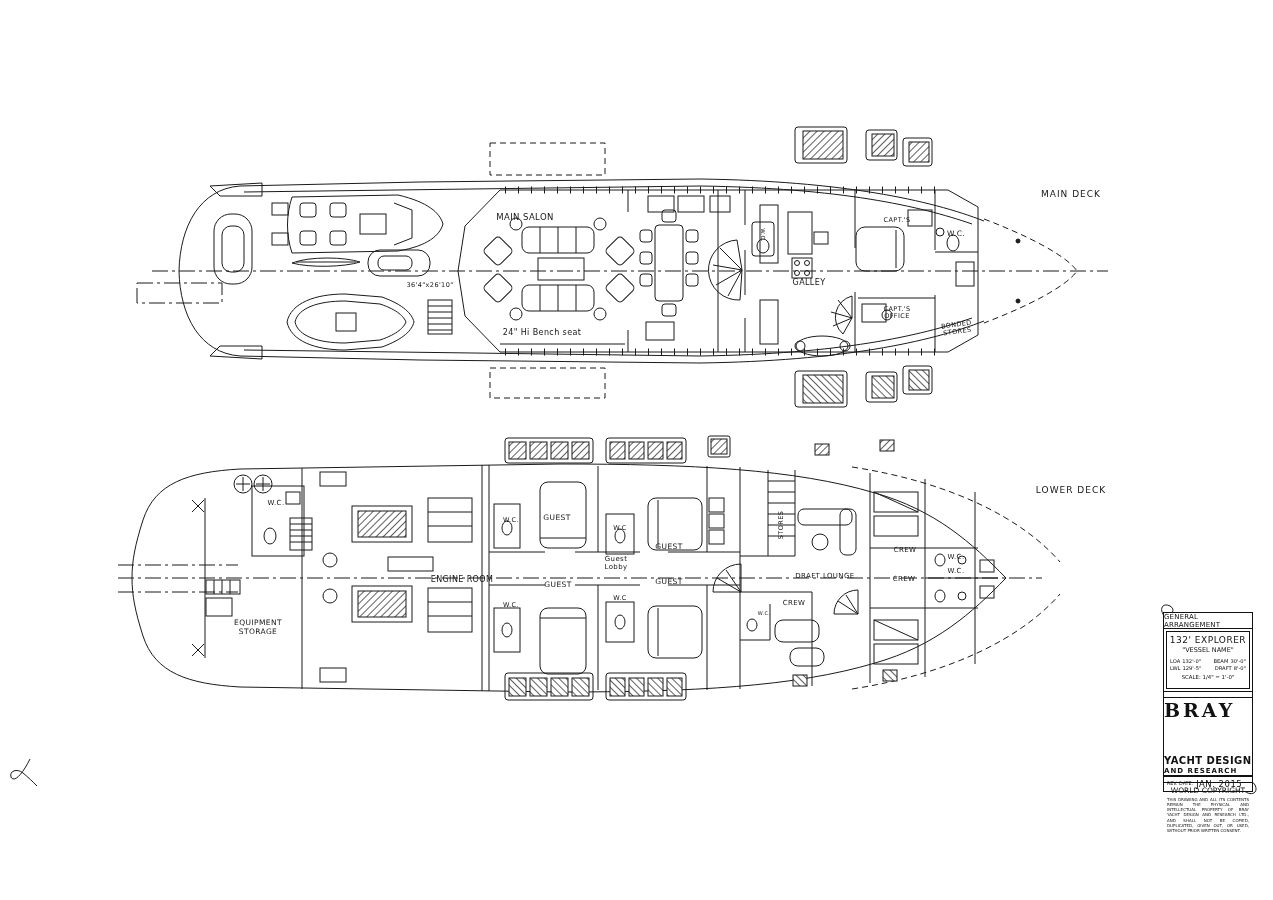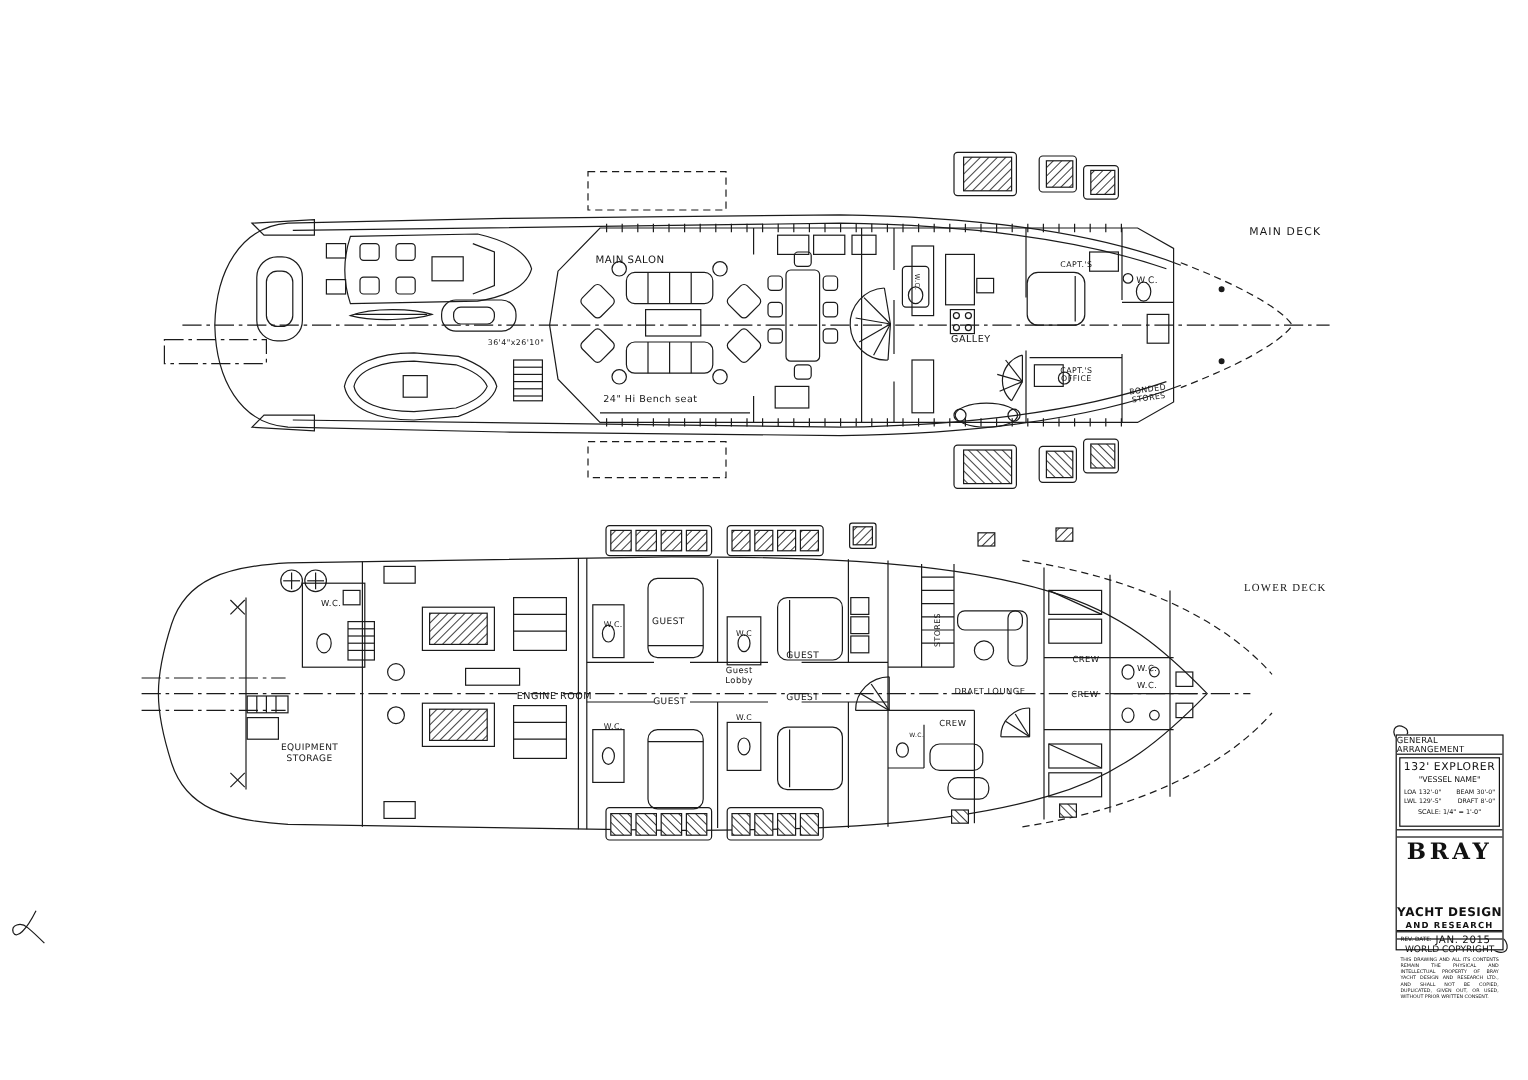--- a/index.html
+++ b/index.html
@@ -27,21 +27,21 @@
   .tb-header { height:15px; border-bottom:1.2px solid #111; display:flex;
     align-items:center; justify-content:center; font-size:7px; letter-spacing:.2px; }
   .tb-namebox { margin:2px; border:1.1px solid #111; height:56px; }
   .tb-model { text-align:center; font-size:9px; margin-top:3px; letter-spacing:.5px; }
   .tb-vessel { text-align:center; font-size:6.5px; margin-top:1px; }
   .tb-specs { font-size:5.2px; margin:4px 3px 0 3px; }
   .tb-specrow { display:flex; justify-content:space-between; margin-bottom:1px; }
   .tb-spec b { font-weight:normal; margin-right:2px; }
   .tb-scale { text-align:center; font-size:5.4px; margin-top:3px; }
   .tb-rule { height:5px; border-top:1.6px solid #111; border-bottom:1.6px solid #111; margin:1px 0; }
-  .tb-bray { text-align:center; padding-top:2px; }
+  .tb-bray { text-align:left; padding-top:2px; }
   .tb-bray .b1 { font-family:"DejaVu Serif",serif; font-weight:bold; font-size:19px;
     letter-spacing:3px; line-height:1; }
   .tb-bray .b2 { font-size:10px; font-weight:bold; letter-spacing:.4px; line-height:1.05;margin-top:36px; }
   .tb-bray .b3 { font-size:7px; font-weight:bold; letter-spacing:1px; line-height:1.2; }
   .tb-copy { padding:2px 3px 0 3px; }
   .tb-copy .c1 { text-align:center; font-size:7.5px; margin-bottom:2px; }
   .tb-copy .c2 { font-size:4px; line-height:1.3; text-align:justify; }
   .tb-rev { position:absolute; left:0; right:0; bottom:0; height:15px;
     border-top:1.2px solid #111; display:flex; align-items:center; padding:0 3px; }
   .tb-rev .rl { font-size:4.8px; margin-right:3px; }
@@ -386,21 +386,21 @@
       <span class="lbl" style="left: 430px; top: 286px; font-size: 6.5px; transform: translate(-50%, -50%);">36'4"x26'10"</span>
       <span class="lbl" style="left: 542px; top: 333px; font-size: 8px; transform: translate(-50%, -50%);">24" Hi Bench seat</span>
       <span class="lbl" style="left: 809px; top: 283px; font-size: 8px; transform: translate(-50%, -50%);">GALLEY</span>
       <span class="lbl" style="left: 897px; top: 221px; font-size: 6.5px; transform: translate(-50%, -50%);">CAPT.'S</span>
       <span class="lbl" style="left: 956px; top: 234px; font-size: 7.5px; transform: translate(-50%, -50%);">W.C.</span>
       <span class="lbl" style="left: 897px; top: 313px; font-size: 6.5px; transform: translate(-50%, -50%);">CAPT.'S
 OFFICE</span>
       <span class="lbl" style="left: 957px; top: 329px; font-size: 6.5px; transform: translate(-50%, -50%) rotate(-8deg);">BONDED
 STORES</span>
       <span class="lbl" style="left: 763px; top: 235px; font-size: 5.5px; transform: translate(-50%, -50%) rotate(90deg);">W.C.</span>
-      <span class="lbl" style="left: 1071px; top: 490px; font-size: 9px; letter-spacing: 1px; transform: translate(-50%, -50%); font-family: Liberation Serif, serif;">LOWER DECK</span>
+      <span class="lbl" style="left: 1071px; top: 490px; font-size: 9px; letter-spacing: 1px; transform: translate(-50%, -50%);">LOWER DECK</span>
       <span class="lbl" style="left: 276px; top: 503px; font-size: 7px; transform: translate(-50%, -50%);">W.C.</span>
       <span class="lbl" style="left: 258px; top: 628px; font-size: 7.5px; transform: translate(-50%, -50%);">EQUIPMENT
 STORAGE</span>
       <span class="lbl" style="left: 440px; top: 580px; font-size: 8px; transform: translate(-50%, -50%); padding-left: 44px;">ENGINE ROOM</span>
       <span class="lbl" style="left: 511px; top: 521px; font-size: 6.5px; transform: translate(-50%, -50%);">W.C.</span>
       <span class="lbl" style="left: 557px; top: 518px; font-size: 7.5px; transform: translate(-50%, -50%);">GUEST</span>
       <span class="lbl" style="left: 620px; top: 529px; font-size: 6.5px; transform: translate(-50%, -50%);">W.C</span>
       <span class="lbl" style="left: 669px; top: 547px; font-size: 7.5px; transform: translate(-50%, -50%);">GUEST</span>
       <span class="lbl" style="left: 616px; top: 563px; font-size: 7px; transform: translate(-50%, -50%);">Guest
 Lobby</span>

